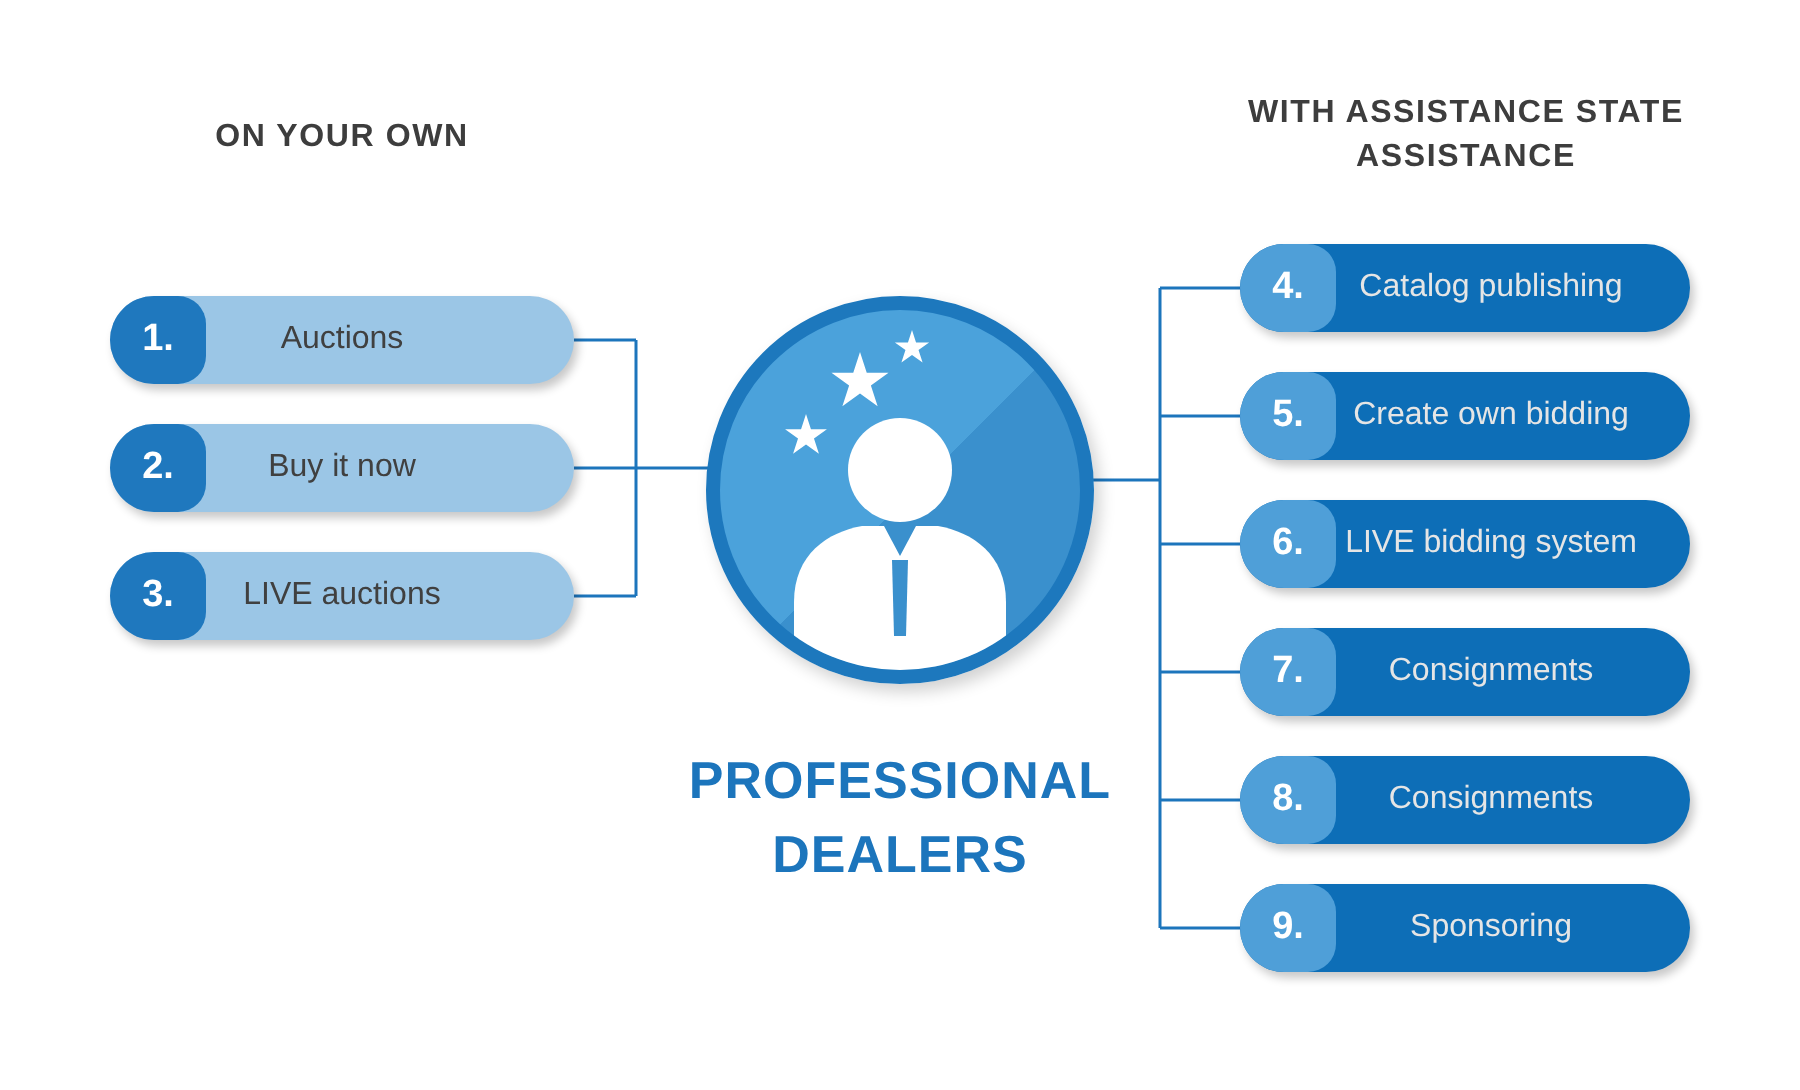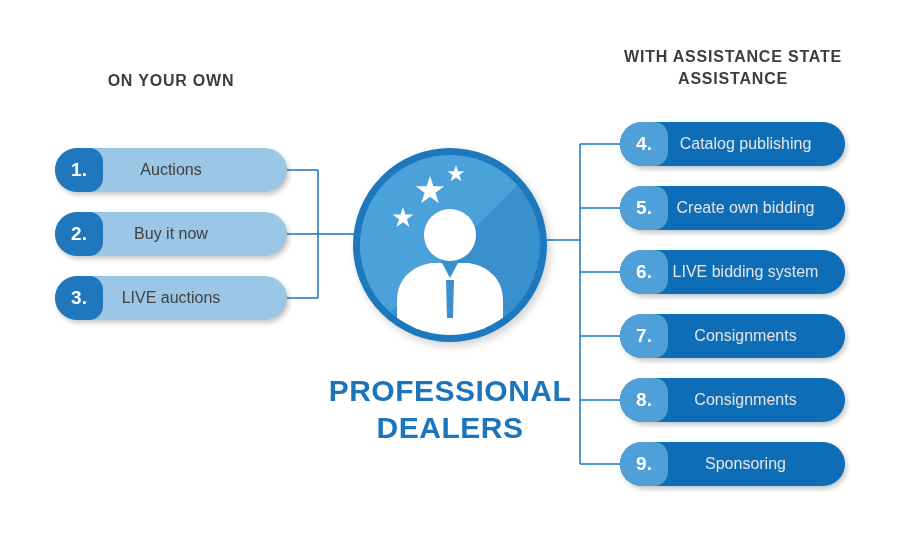--- a/index.html
+++ b/index.html
@@ -33,35 +33,35 @@
   .pill.right-pill .num{background:#4f9fd8;}
   .pill.right-pill .lbl{color:#e5e5e5;padding-left:26px;}
   .center-circle{
     position:absolute;left:353px;top:148px;width:194px;height:194px;box-sizing:border-box;
     border:7px solid #1d78bd;border-radius:50%;overflow:hidden;z-index:2;
     background:linear-gradient(135deg,#4ba2db 52%,#3a90cd 52%);
     box-shadow:3px 4px 8px rgba(0,0,0,0.18);
   }
   .center-title{
     position:absolute;left:325px;top:372px;width:250px;text-align:center;z-index:2;
-    color:#1c75bc;font-size:30px;font-weight:bold;line-height:37px;letter-spacing:0.5px;
+    color:#1c75bc;font-size:26px;font-weight:bold;line-height:37px;letter-spacing:0.5px;
   }
 </style>
 </head>
 <body>
 
 <div class="canvas">
 
   <svg class="connectors" width="900" height="545">
     <path d="M287,170 H318 M318,170 V298 M287,298 H318 M287,234 H360
              M540,240 H580 M580,144 V464
              M580,144 H624 M580,208 H624 M580,272 H624 M580,336 H624 M580,400 H624 M580,464 H624" fill="none" stroke="#1c75bc" stroke-width="1.5"></path>
   </svg>
 
-  <div class="col-header" style="left:55px;top:58px;width:232px;margin-top:12px;">ON YOUR OWN</div>
+  <div class="col-header" style="left:55px;top:58px;width:232px;">ON YOUR OWN</div>
   <div class="col-header" style="left:613px;top:46px;width:240px;">
     <div>WITH ASSISTANCE STATE</div>
     <div>ASSISTANCE</div>
   </div>
 
   <div class="pill left-pill" style="top:148px;">
     <span class="lbl">Auctions</span>
     <span class="num">1.</span>
   </div>
   <div class="pill left-pill" style="top:212px;">

